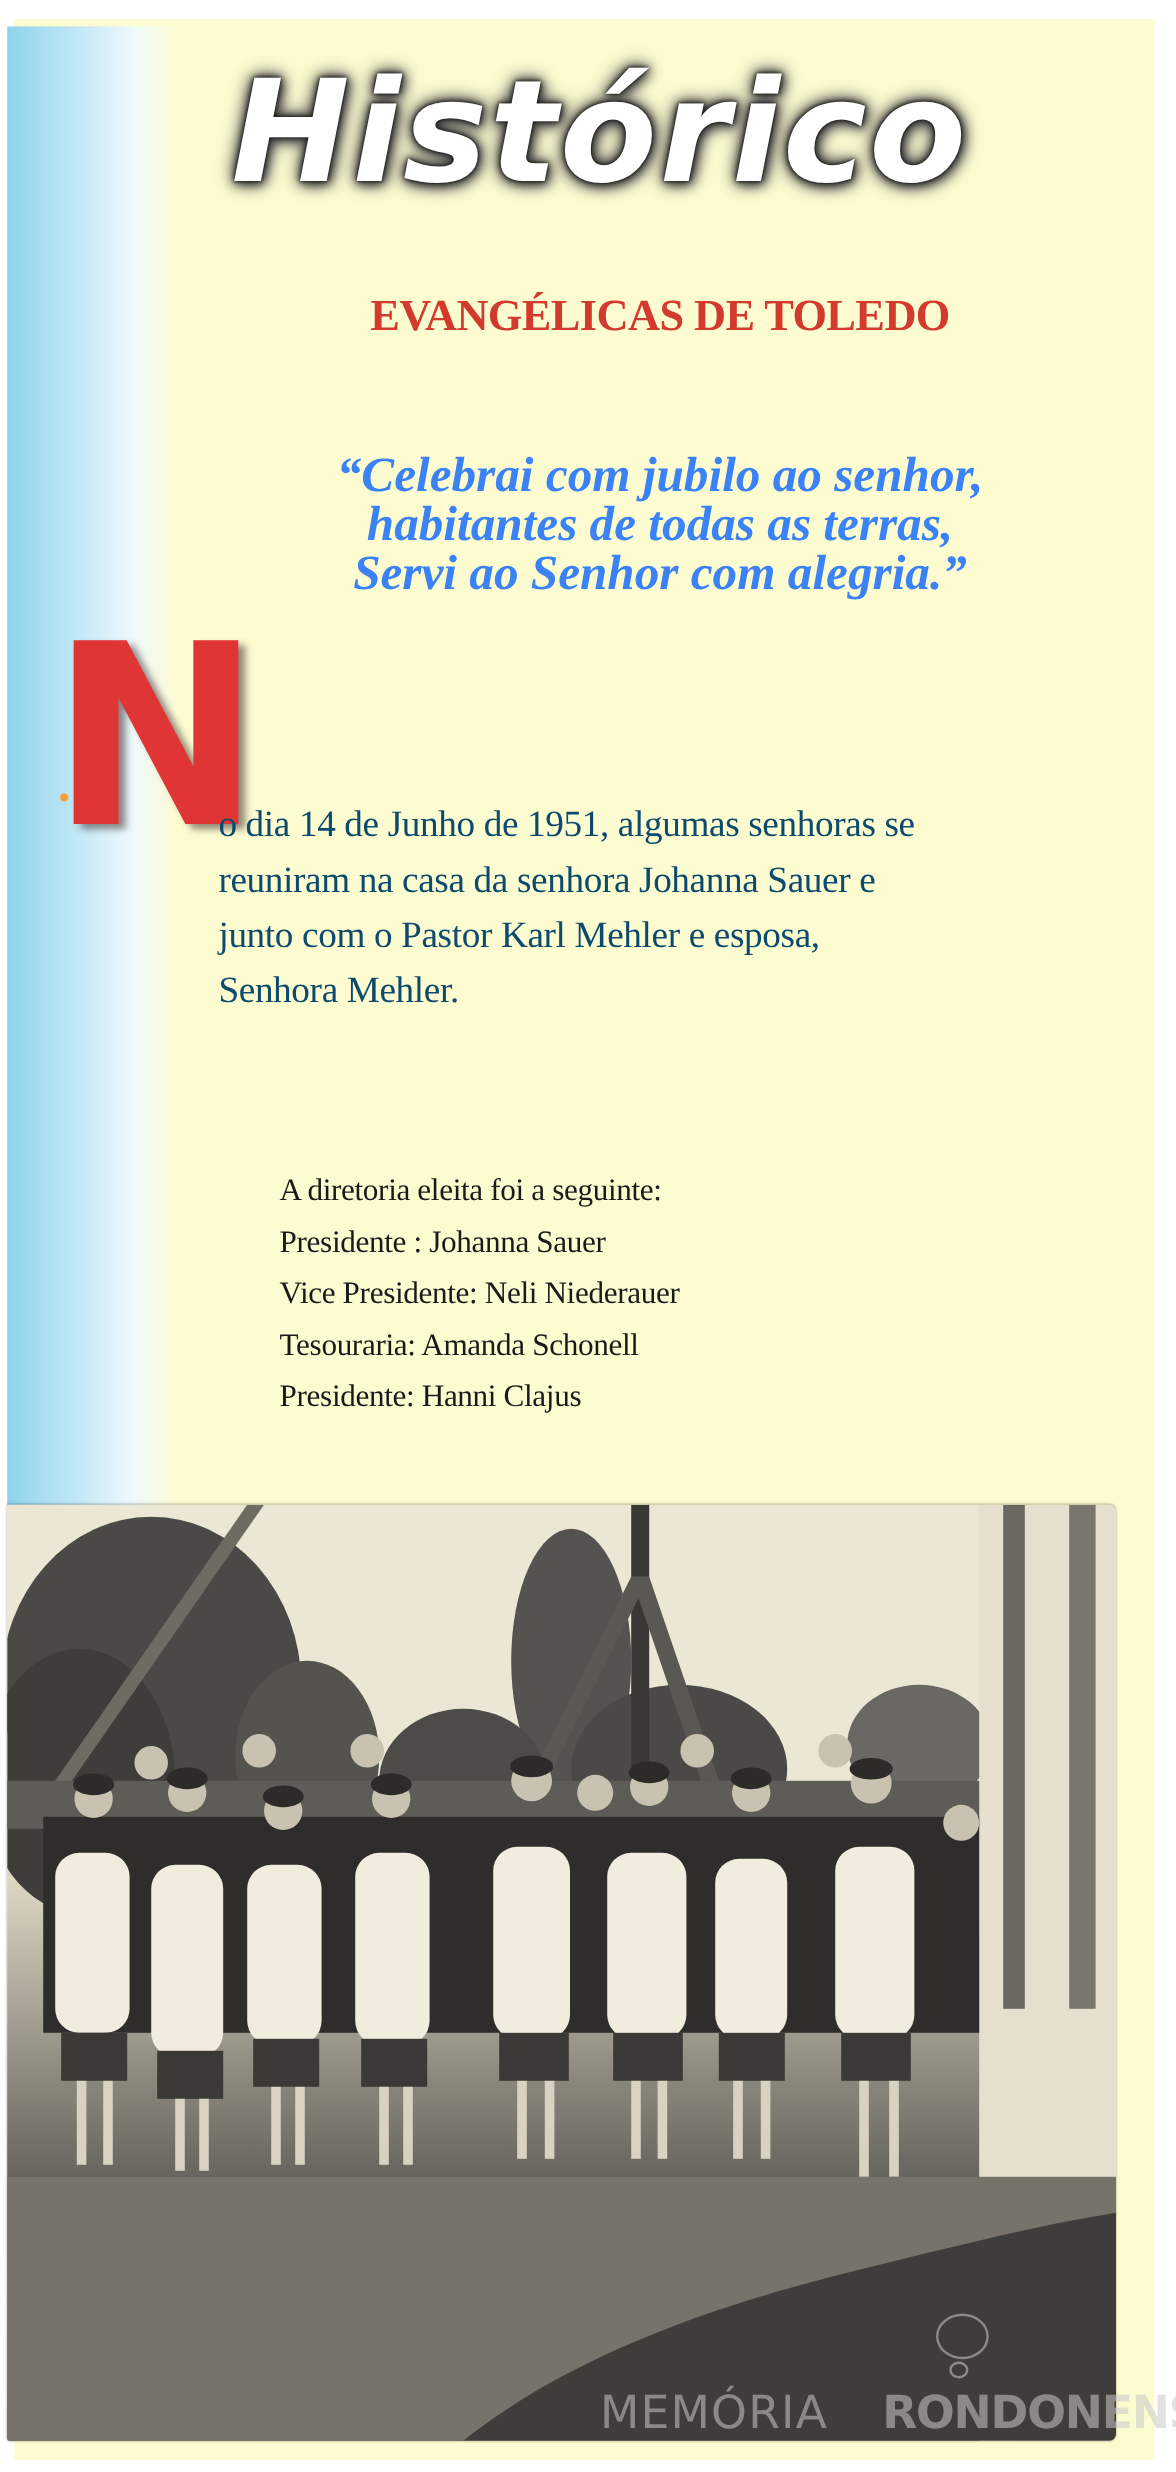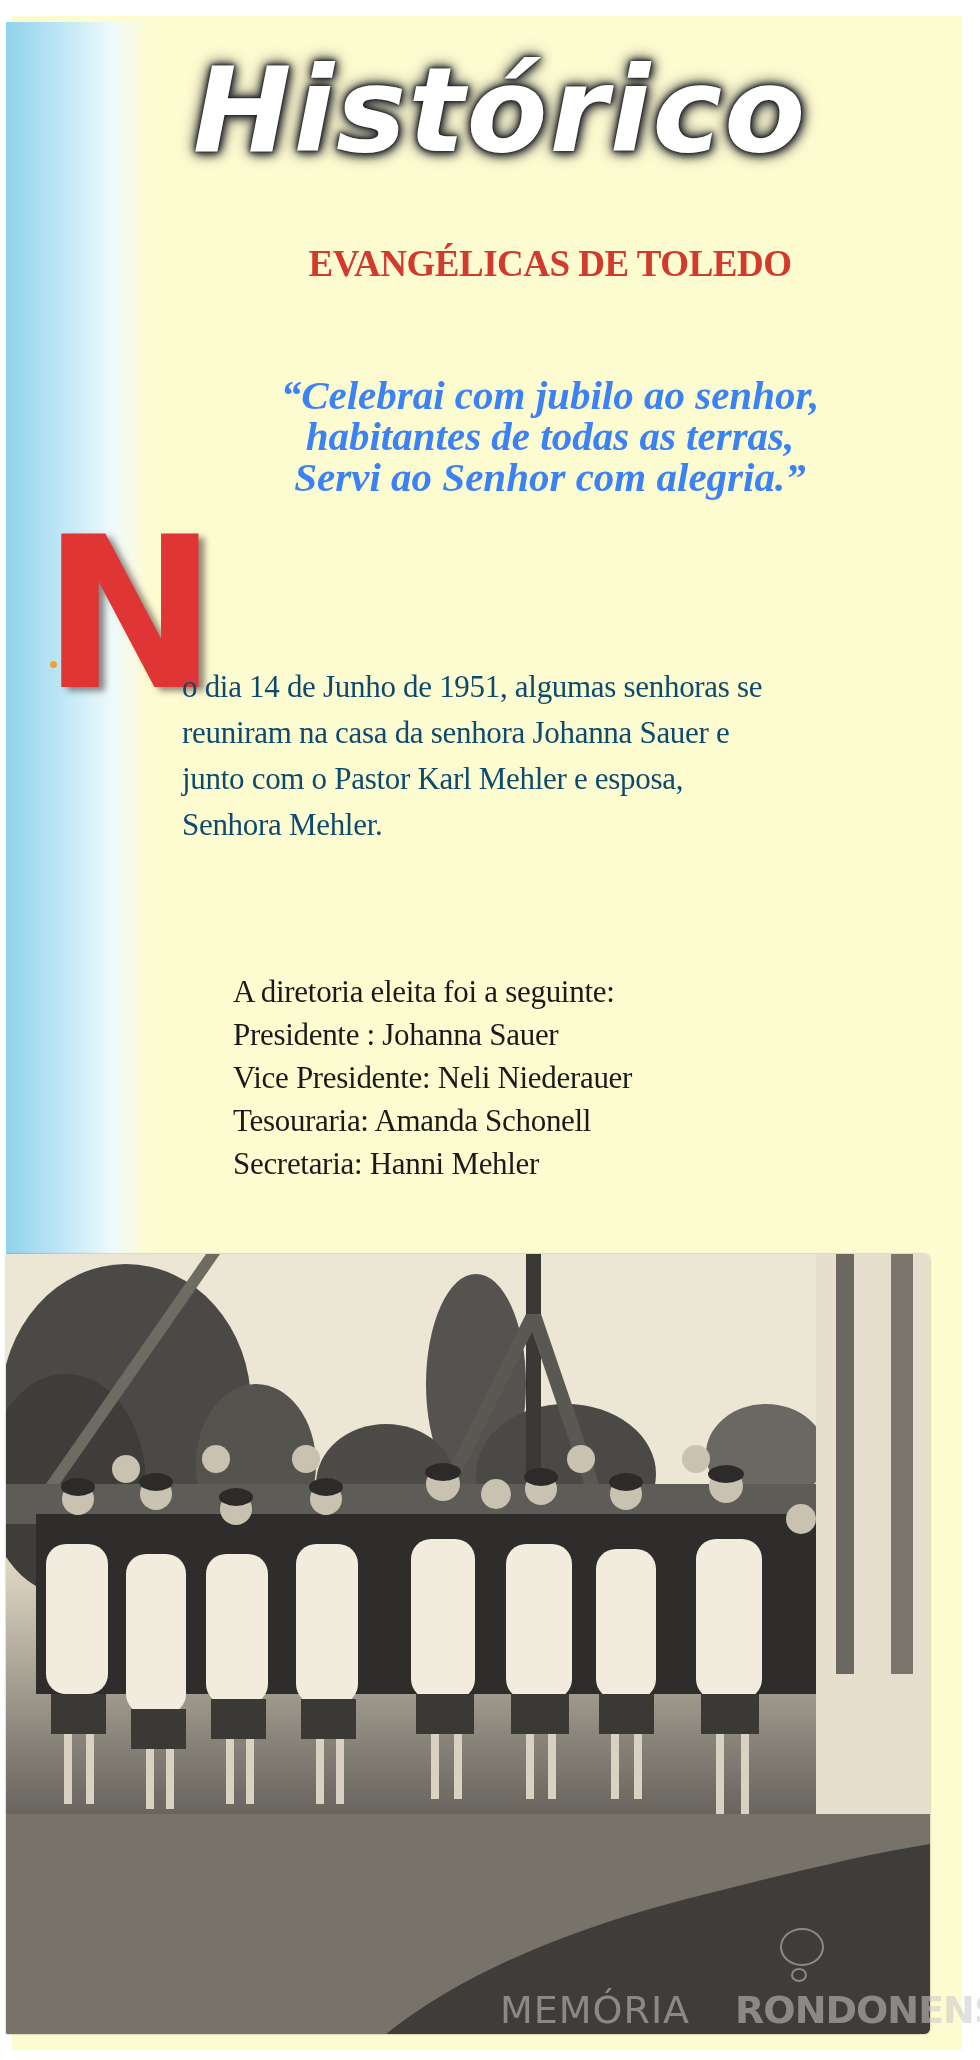--- a/index.html
+++ b/index.html
@@ -92,21 +92,21 @@
     line-height: 46px;
     color: #0c4a6e;
     letter-spacing: -0.3px;
   }
   .intro .line { display: block; white-space: nowrap; }
   .board {
     position: absolute;
     left: 233px; top: 970px;
     width: 700px;
     font-family: "Liberation Serif", serif;
-    font-size: 31px;
+    font-size: 26px;
     line-height: 43px;
     color: #1a1a1a;
     letter-spacing: -0.3px;
   }
   .board .line { display: block; white-space: nowrap; }
   .photo {
     position: absolute;
     left: 6px; top: 1254px;
     width: 924px; height: 780px;
     border-radius: 0 6px 6px 2px;
@@ -167,21 +167,21 @@
   <span class="line">reuniram na casa da senhora Johanna Sauer e</span>
   <span class="line">junto com o Pastor  Karl Mehler e esposa,</span>
   <span class="line">Senhora Mehler.</span>
 </div>
 
 <div class="board">
   <span class="line">A diretoria eleita foi a seguinte:</span>
   <span class="line">Presidente : Johanna Sauer</span>
   <span class="line">Vice Presidente: Neli Niederauer</span>
   <span class="line">Tesouraria: Amanda Schonell</span>
-  <span class="line">Secretaria: Hanni Mehler</span>
+  <span class="line">Presidente: Hanni Clajus</span>
 </div>
 
 <div class="photo" title="Black-and-white group photo of women in white aprons standing outdoors">
   <svg width="924" height="780" viewBox="0 0 924 780">
 
     <rect x="0" y="0" width="924" height="240" fill="#ece6d5"></rect>
 
     <ellipse cx="120" cy="150" rx="125" ry="140" fill="#4a4945"></ellipse>
     <ellipse cx="60" cy="230" rx="80" ry="110" fill="#3e3d3a"></ellipse>
     <ellipse cx="250" cy="210" rx="60" ry="80" fill="#55534e"></ellipse>

